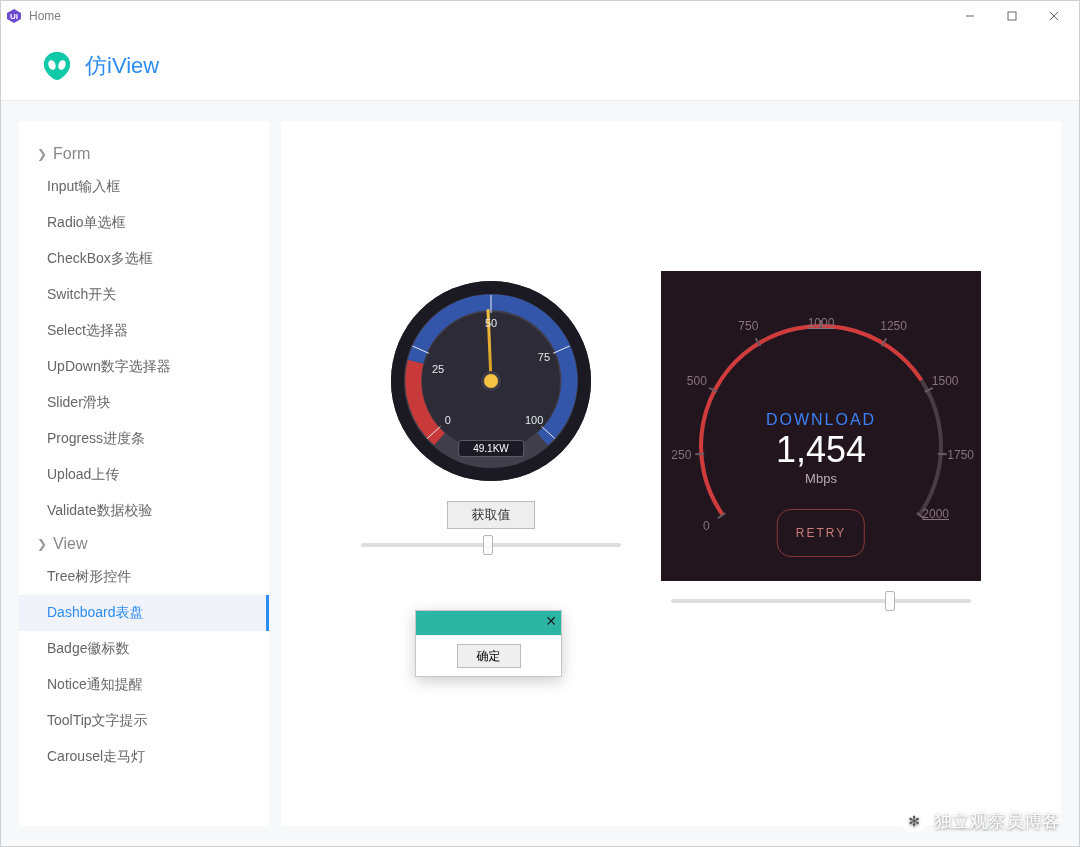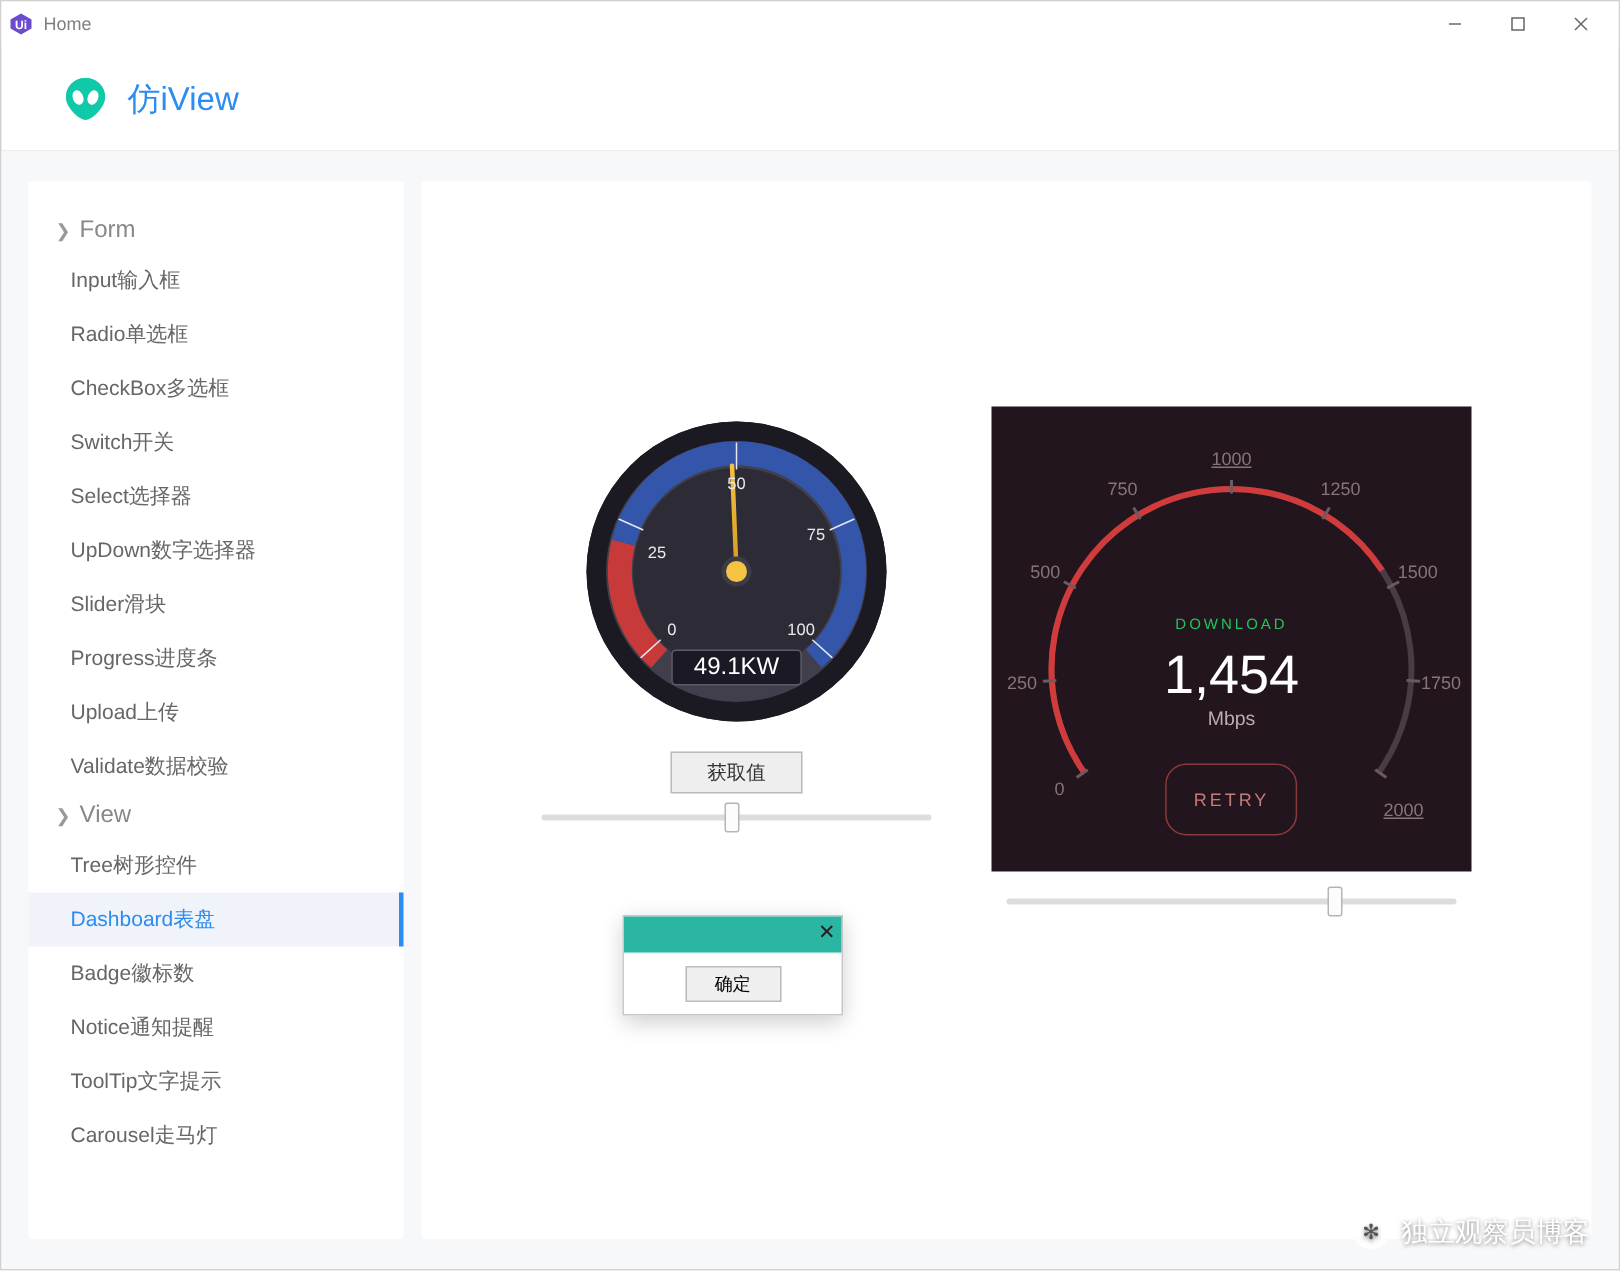--- a/index.html
+++ b/index.html
@@ -31,33 +31,33 @@
 .main { flex: 1; display: flex; gap: 40px; padding: 30px 30px; justify-content: center; align-items: flex-start; margin-left: 12px; }
 .gauge-col { display: flex; flex-direction: column; align-items: center; position: relative; }
 
 
 .gauge1 { position: relative; width: 200px; height: 200px; border-radius: 50%; background: radial-gradient(circle at 50% 50%, #2b2a33 0 100%); margin-top: 130px; }
 .gauge1 .donut-outer { position:absolute; inset:0; border-radius:50%; background:#1b1a22; }
 .gauge1 .donut-inner { position:absolute; inset:14px; border-radius:50%; background:#2d2c36; }
 .gauge1 svg.arcs { position: absolute; inset: 0; }
 .gauge1 .needle { position: absolute; left: 50%; top: 50%; width: 3px; height: 72px; background: linear-gradient(#f6c244,#d49a1e); transform-origin: 50% 100%; transform: translate(-50%, -100%) rotate(0deg); border-radius: 2px; }
 .gauge1 .hub { position: absolute; left: 50%; top: 50%; width: 14px; height: 14px; background: #f6c244; border-radius: 50%; transform: translate(-50%, -50%); box-shadow: 0 0 0 3px #3d3c46; }
-.gauge1 .badge { position: absolute; bottom: 24px; left: 50%; transform: translateX(-50%); background: #1a1924; color: #fff; border: 1px solid #5c5b66; font-size: 16px; padding: 2px 14px; border-radius: 3px; }
+.gauge1 .badge { position: absolute; bottom: 24px; left: 50%; transform: translateX(-50%); background: #1a1924; color: #fff; border: 1px solid #5c5b66; font-size: 10px; padding: 2px 14px; border-radius: 3px; }
 .gauge1 .tick-lbl { position: absolute; color: #e8e8ef; font-size: 11px; transform: translate(-50%,-50%); }
 
 .btn-small { margin-top: 20px; width: 88px; height: 28px; background: #eee; border: 1px solid #bbb; font-size: 13px; color: #333; cursor: pointer; }
 
 .slider-track { margin-top: 14px; width: 260px; height: 4px; background: #ddd; position: relative; border-radius: 2px; }
 .slider-thumb { position: absolute; top: 50%; width: 10px; height: 20px; background: #fcfcfc; border: 1px solid #b5b5b5; border-radius: 2px; transform: translate(-50%,-50%); }
 
 
 .gauge2 { position: relative; width: 320px; height: 310px; background: #23151d; margin-top: 120px; }
 .gauge2 svg.arcs { position: absolute; inset: 0; }
 .gauge2 .tick-lbl2 { position: absolute; color: #88727e; font-size: 12px; transform: translate(-50%,-50%); }
-.gauge2 .dl-label { position: absolute; left: 50%; top: 140px; transform: translateX(-50%); color: #22c55e; font-size: 10px; letter-spacing: 2px; }
+.gauge2 .dl-label { position: absolute; left: 50%; top: 140px; transform: translateX(-50%); color: #3b82f6; font-size: 16px; letter-spacing: 2px; }
 .gauge2 .dl-value { position: absolute; left: 50%; top: 158px; transform: translateX(-50%); color: #fff; font-size: 36px; font-weight: 400; }
 .gauge2 .dl-unit { position: absolute; left: 50%; top: 200px; transform: translateX(-50%); color: #bfa9b3; font-size: 13px; }
 .gauge2 .retry { position: absolute; left: 50%; bottom: 24px; transform: translateX(-50%); border: 1px solid #8a3a3a; color: #c97a7a; font-size: 12px; padding: 16px 18px; border-radius: 14px; letter-spacing: 2px; background: transparent; cursor: pointer; }
 
 
 .dialog { position: absolute; left: 415px; top: 610px; width: 147px; background: #fff; border: 1px solid #c8c8c8; box-shadow: 0 4px 14px rgba(0,0,0,0.2); }
 .dialog .dlg-hdr { height: 24px; background: #2bb6a3; position: relative; }
 .dialog .dlg-close { position: absolute; right: 4px; top: 2px; color: #222; font-size: 14px; cursor: pointer; }
 .dialog .dlg-body { padding: 20px 10px; font-size: 12px; color: #222; font-weight: 600; text-align: left; }
 .dialog .dlg-footer { padding: 8px; display: flex; justify-content: center; border-top: 1px solid #eee; }
@@ -192,25 +192,25 @@
                 <line x1="263.7802674818519" y1="120.97541225150104" x2="271.76336498045595" y2="116.81967473238572" stroke="#6a5a62" stroke-width="2"></line>
                 <line x1="276.7494940189166" y1="182.65216611992673" x2="285.730224328064" y2="183.24079428299802" stroke="#6a5a62" stroke-width="2"></line>
                 <line x1="255.84078918181206" y1="242.1084430530724" x2="263.21315758041294" y2="247.2706309802318" stroke="#6a5a62" stroke-width="2"></line>
               </g>
           </svg>
           <div id="g2-labels">
               <div class="tick-lbl2" style="left: 45.3187px; top: 255.301px;">0</div>
               <div class="tick-lbl2" style="left: 20.2998px; top: 184.156px;">250</div>
               <div class="tick-lbl2" style="left: 35.8185px; top: 110.355px;">500</div>
               <div class="tick-lbl2" style="left: 87.3717px; top: 55.3123px;">750</div>
-              <div class="tick-lbl2" style="left: 160px; top: 35px; text-decoration: underline;">1000</div>
+              <div class="tick-lbl2" style="left: 160px; top: 52px; text-decoration: underline;">1000</div>
               <div class="tick-lbl2" style="left: 232.628px; top: 55.3123px;">1250</div>
               <div class="tick-lbl2" style="left: 284.182px; top: 110.355px;">1500</div>
               <div class="tick-lbl2" style="left: 299.7px; top: 184.156px;">1750</div>
-              <div class="tick-lbl2" style="left: 274.681px; top: 269px; text-decoration: underline;">2000</div>
+              <div class="tick-lbl2" style="left: 274.681px; top: 243px; text-decoration: underline;">2000</div>
             </div>
           <div class="dl-label">DOWNLOAD</div>
           <div class="dl-value">1,454</div>
           <div class="dl-unit">Mbps</div>
           <button class="retry">RETRY</button>
         </div>
         <div class="slider-track" style="width:300px;margin-top:18px">
           <div class="slider-thumb" id="g2-thumb" style="left: 73%;"></div>
         </div>
       </div>

